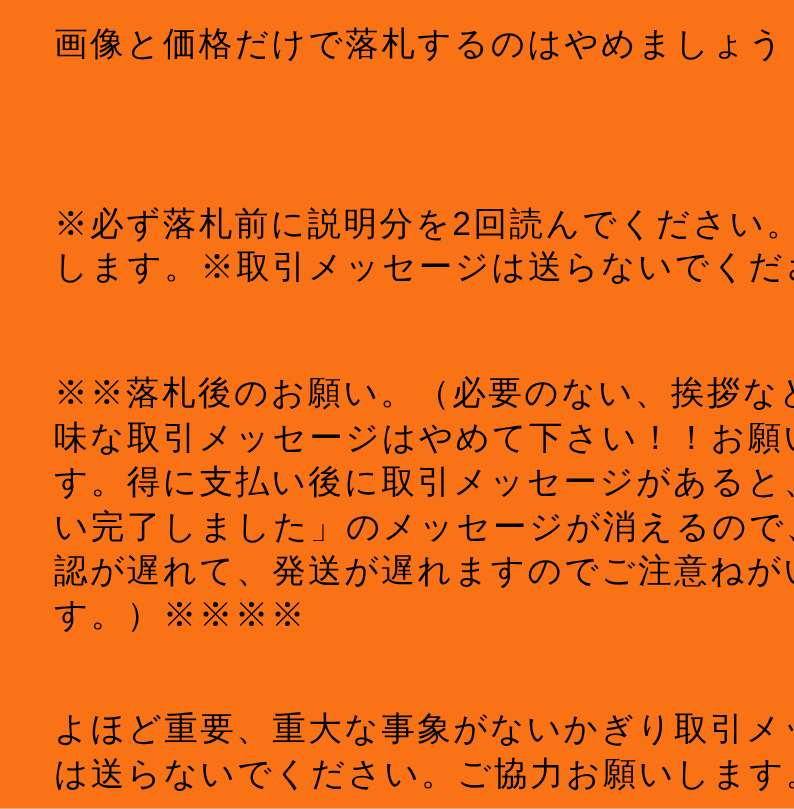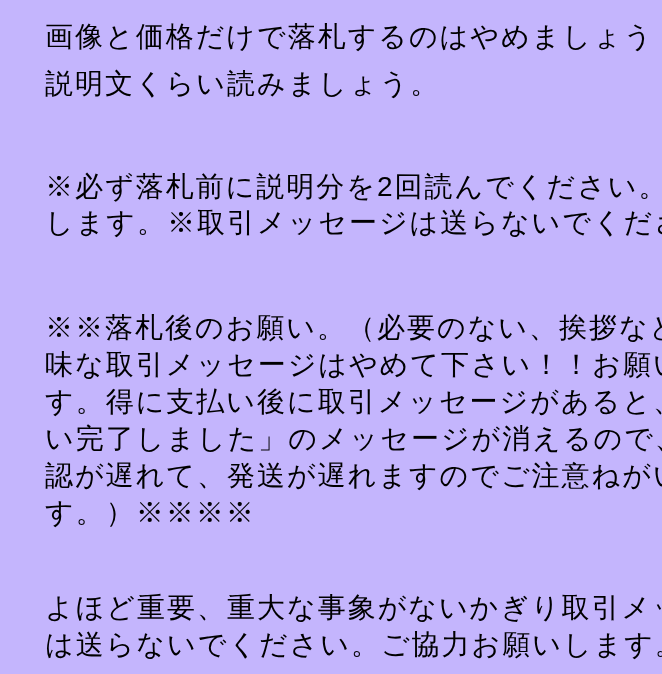--- a/index.html
+++ b/index.html
@@ -4,21 +4,21 @@
 <style>
   html, body {
     margin: 0;
     padding: 0;
     background: #ffffff;
   }
   .page {
     position: relative;
     width: 662px;
     height: 674px;
-    background: #c4b5fd;
+    background: #f97316;
     overflow: hidden;
     font-family: "Liberation Sans", sans-serif;
     color: #000000;
   }
   .textblock {
     position: absolute;
     left: 45px;
     right: 10px;
   }
   .line {
@@ -52,21 +52,20 @@
     line-height: 37px;
   }
 </style>
 </head>
 <body>
 
 <div class="page">
 
   <div class="textblock heading-block">
     <div class="line">画像と価格だけで落札するのはやめましょう</div>
-    <div class="line">説明文くらい読みましょう。</div>
   </div>
 
   <div class="textblock notice1-block">
     <div class="line">※必ず落札前に説明分を2回読んでください。お願い</div>
     <div class="line">します。※取引メッセージは送らないでください。</div>
   </div>
 
   <div class="textblock notice2-block">
     <div class="line">※※落札後のお願い。（必要のない、挨拶などの無意</div>
     <div class="line">味な取引メッセージはやめて下さい！！お願いしま</div>

